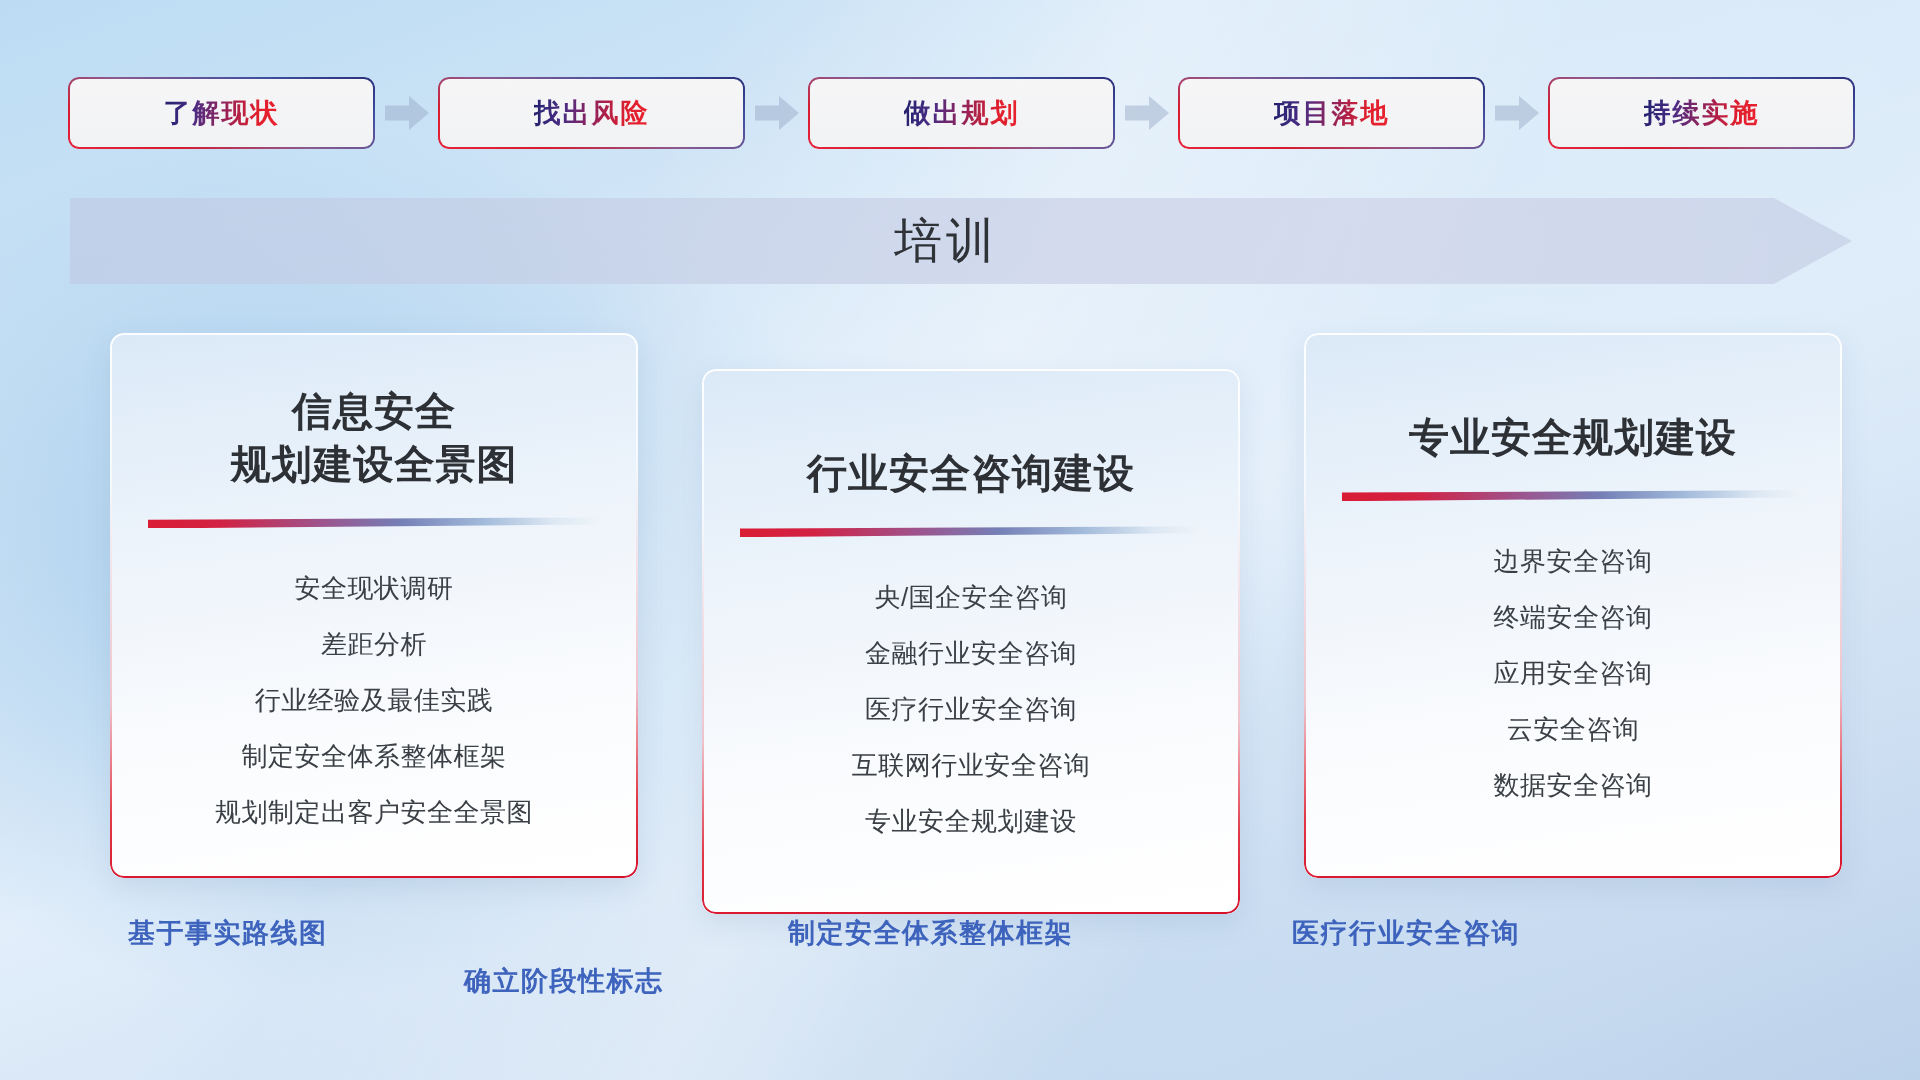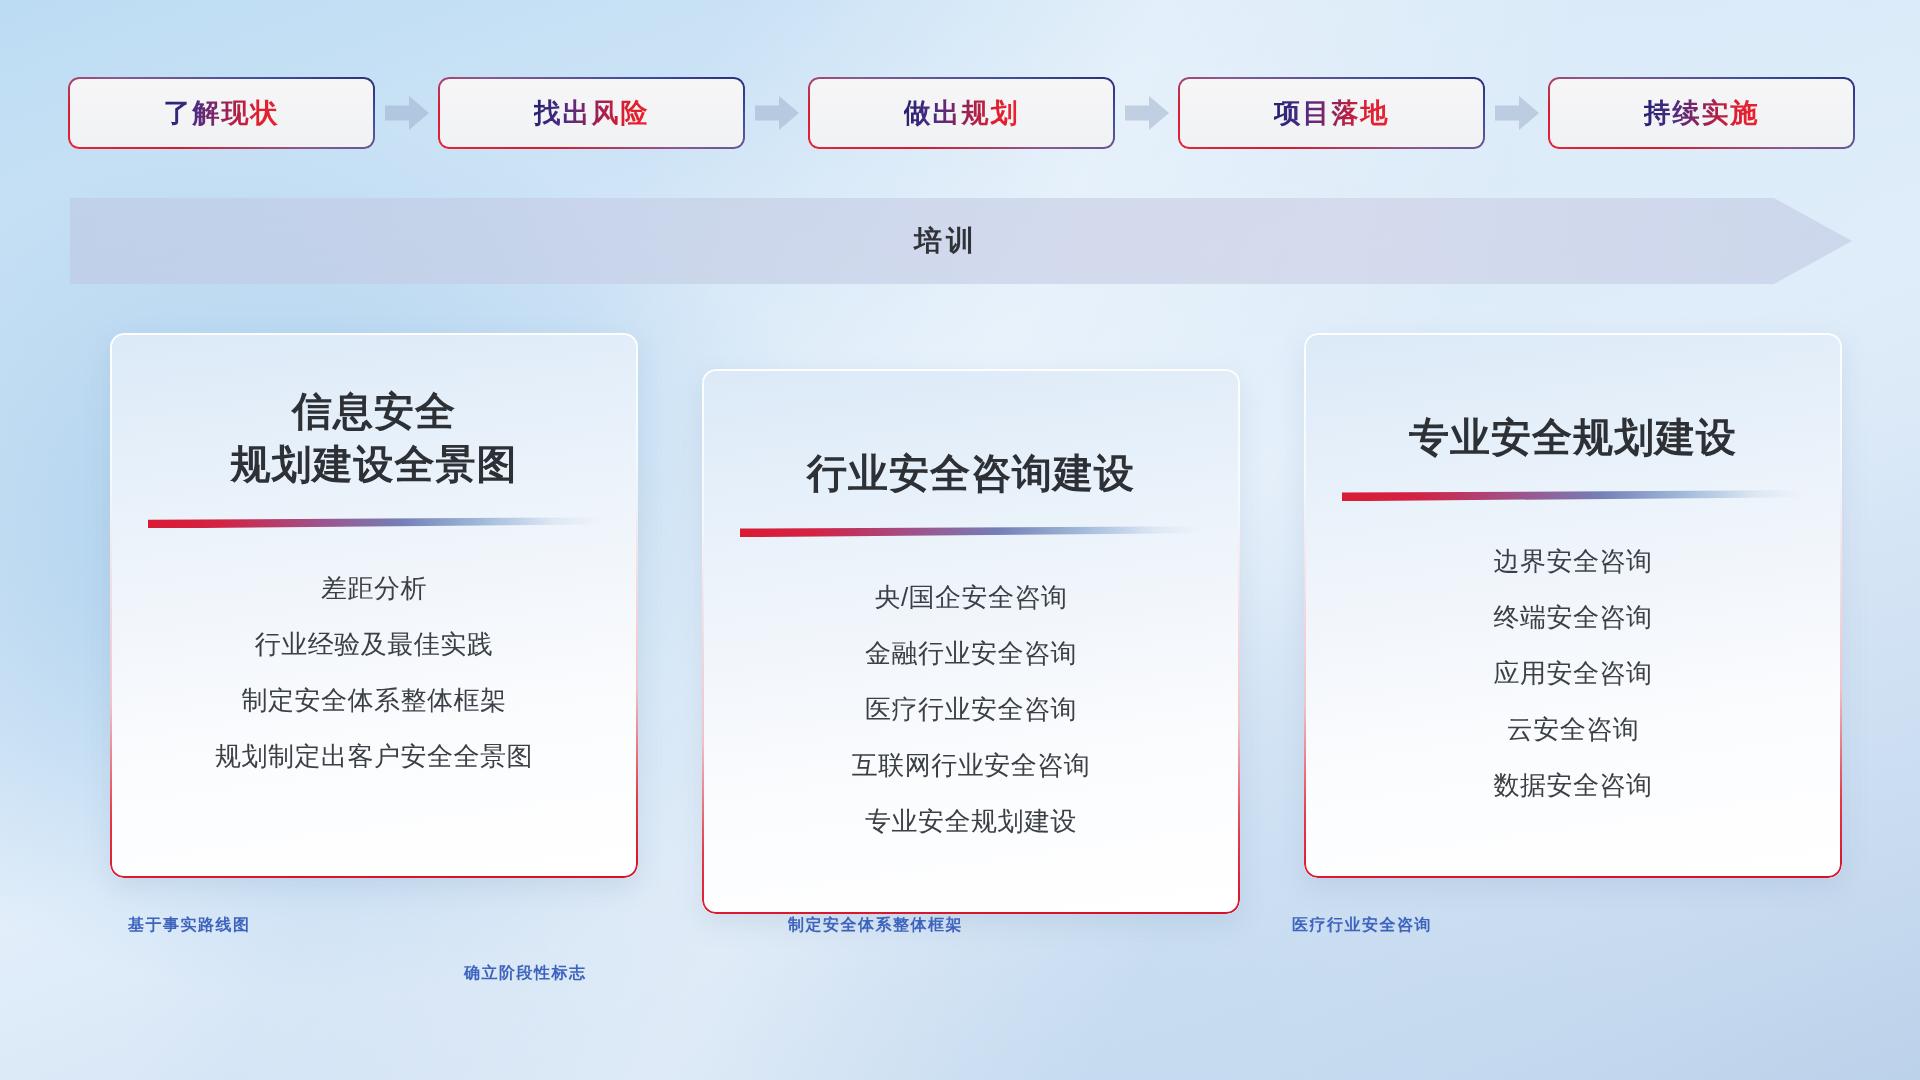--- a/index.html
+++ b/index.html
@@ -67,21 +67,21 @@
     position:absolute; left:70px; top:198px; width:1782px; height:86px;
   }
   .banner-shape {
     position:absolute; inset:0;
     background:linear-gradient(100deg, rgba(190,203,228,0.72) 0%, rgba(201,210,232,0.78) 40%, rgba(209,214,234,0.8) 72%, rgba(198,207,230,0.72) 100%);
     clip-path:polygon(0 0, calc(100% - 78px) 0, 100% 50%, calc(100% - 78px) 100%, 0 100%);
   }
   .banner-title {
     position:absolute; inset:0;
     display:flex; align-items:center; justify-content:center;
-    font-size:28px; font-weight:700; letter-spacing:4px;
+    font-size:48px; font-weight:400; letter-spacing:4px;
     color:#2f3338;
     padding-right:30px;
   }
 
   
   .cards {
     position:absolute; left:110px; top:333px; width:1700px; height:545px;
     display:flex; gap:64px;
   }
   .card {
@@ -145,21 +145,21 @@
     letter-spacing:0.5px;
     white-space:nowrap;
   }
 
   
   .foot {
     position:absolute; left:0; top:915px; width:1920px; height:44px;
   }
   .foot-item {
     position:absolute;
-    font-size:16px; font-weight:700; letter-spacing:1.5px;
+    font-size:27px; font-weight:700; letter-spacing:1.5px;
     color:#3d63bd;
     white-space:nowrap;
   }
 </style>
 </head>
 <body>
 
 <div class="bg"></div>
 <div class="bg-sheen"></div>
 
@@ -213,20 +213,21 @@
     <div class="banner-title">培训</div>
   </div>
 
   <div class="cards">
 
     <div class="card">
       <div class="card-title">信息安全
 规划建设全景图</div>
       <div class="card-rule"></div>
       <ul class="card-list">
+        <li>安全现状调研</li>
         <li>差距分析</li>
         <li>行业经验及最佳实践</li>
         <li>制定安全体系整体框架</li>
         <li>规划制定出客户安全全景图</li>
       </ul>
     </div>
 
     <div class="card card-mid">
       <div class="card-title one-line">行业安全咨询建设</div>
       <div class="card-rule"></div>

